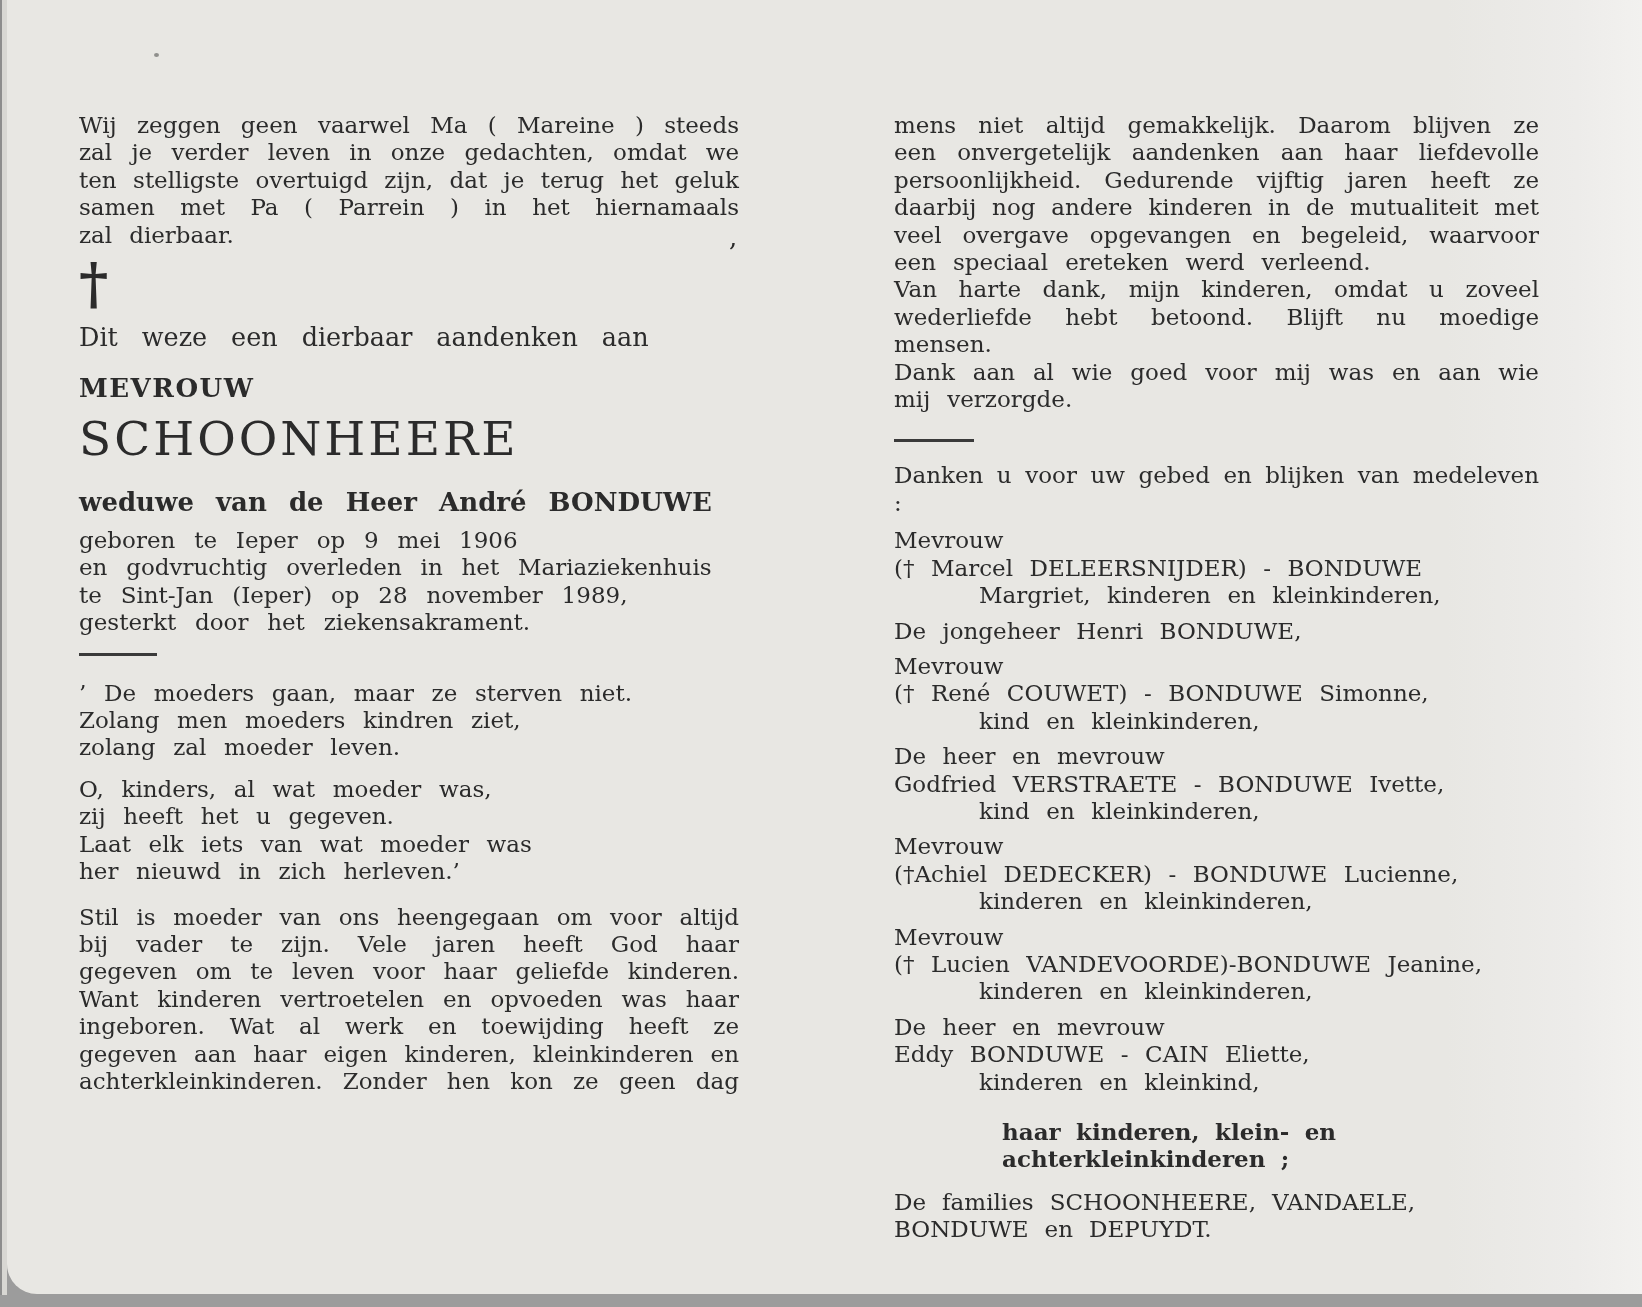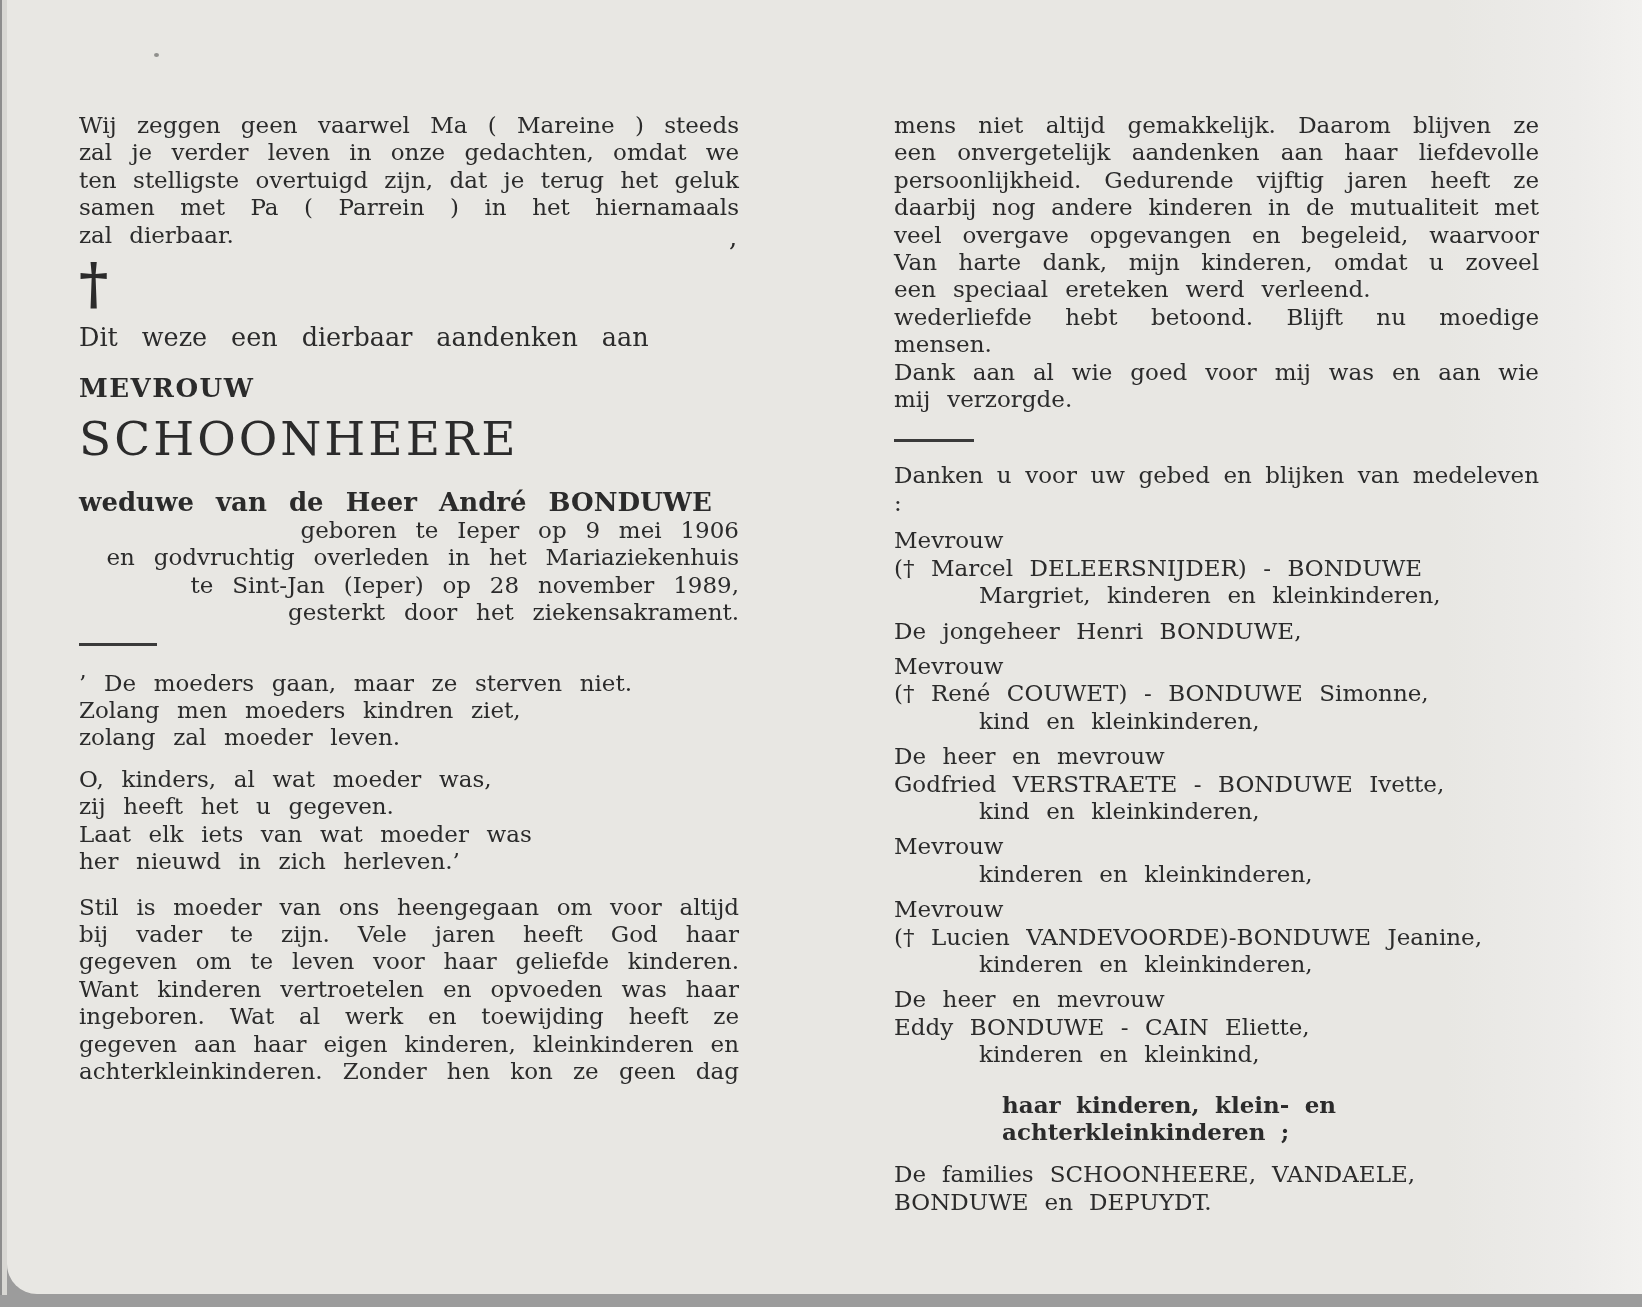--- a/index.html
+++ b/index.html
@@ -33,21 +33,21 @@
   .cross{
     font-size:56px;line-height:64px;height:68px;margin-top:2px;
     font-weight:700;
   }
   .dedication{font-size:25.5px;line-height:28px;margin-top:4px;word-spacing:.62em;}
   .title-mevrouw{font-size:26px;font-weight:700;letter-spacing:1.5px;margin-top:22px;line-height:30px;}
   .name-line{display:flex;justify-content:space-between;align-items:baseline;margin-top:8px;line-height:56px;}
   .name-first{font-size:47px;}
   .name-last{font-size:47px;letter-spacing:3px;}
   .widow{font-size:26px;font-weight:700;word-spacing:.5em;margin-top:20px;line-height:30px;}
-  .vitals{text-align:right;}
+  .vitals{margin-top:10px;}
   .vitals .ln{word-spacing:.5em;}
   .rule{height:3px;background:#3a3a3a;margin-top:16px;}
   .rule-left{width:78px;}
   .rule-right{width:80px;margin-top:26px;}
   .stanza1{margin-top:24px;}
   .stanza2{margin-top:14px;}
   .stanza .ln{word-spacing:.45em;}
   .tribute{margin-top:18px;}
   .thanks{margin-top:20px;}
   .entries{margin-top:10px;}
@@ -129,22 +129,22 @@
   <div class="stray-comma">,</div>
 
   <div class="col col-right">
 
     <div class="tribute" style="margin-top:0">
       <div class="ln just">mens niet altijd gemakkelijk. Daarom blijven ze</div>
       <div class="ln just">een onvergetelijk aandenken aan haar liefdevolle</div>
       <div class="ln just">persoonlijkheid. Gedurende vijftig jaren heeft ze</div>
       <div class="ln just">daarbij nog andere kinderen in de mutualiteit met</div>
       <div class="ln just">veel overgave opgevangen en begeleid, waarvoor</div>
+      <div class="ln">een speciaal ereteken werd verleend.</div>
       <div class="ln just">Van harte dank, mijn kinderen, omdat u zoveel</div>
-      <div class="ln">een speciaal ereteken werd verleend.</div>
       <div class="ln just">wederliefde hebt betoond. Blijft nu moedige mensen.</div>
       <div class="ln just">Dank aan al wie goed voor mij was en aan wie</div>
       <div class="ln">mij verzorgde.</div>
     </div>
 
     <div class="rule rule-right"></div>
 
     <div class="ln just thanks">Danken u voor uw gebed en blijken van medeleven :</div>
 
     <div class="entries">
@@ -166,20 +166,21 @@
       </div>
 
       <div class="entry">
         <div class="ln">De heer en mevrouw</div>
         <div class="ln">Godfried VERSTRAETE - BONDUWE Ivette,</div>
         <div class="ln sub">kind en kleinkinderen,</div>
       </div>
 
       <div class="entry">
         <div class="ln">Mevrouw</div>
+        <div class="ln">(†Achiel DEDECKER) - BONDUWE Lucienne,</div>
         <div class="ln sub">kinderen en kleinkinderen,</div>
       </div>
 
       <div class="entry">
         <div class="ln">Mevrouw</div>
         <div class="ln">(† Lucien VANDEVOORDE)-BONDUWE Jeanine,</div>
         <div class="ln sub">kinderen en kleinkinderen,</div>
       </div>
 
       <div class="entry">

